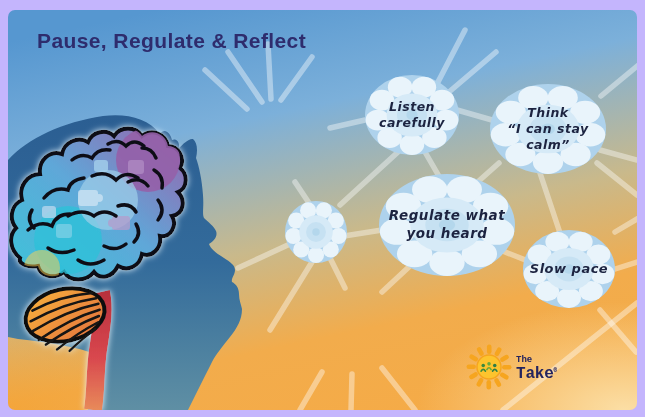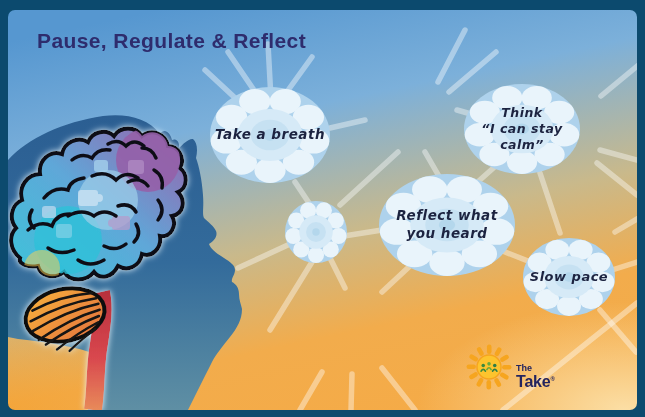--- a/index.html
+++ b/index.html
@@ -1,19 +1,19 @@
 <!DOCTYPE html>
 <html><head>
 <meta charset="utf-8">
 <style>
   html,body{margin:0;padding:0;background:#fff;}
   .poster{
     position:relative;
     width:645px;height:417px;
-    background:#0c4a6e;
+    background:#c4b5fd;
     font-family:"Liberation Sans", sans-serif;
     overflow:hidden;
   }
   .canvas{
     position:absolute;left:8px;top:10px;width:629px;height:400px;
     border-radius:7px;
     overflow:hidden;
     background:
       radial-gradient(ellipse 55% 45% at 98% 100%, rgba(252,228,175,.9) 0%, rgba(252,228,175,0) 60%),
       radial-gradient(ellipse 45% 40% at 0% 100%, rgba(245,160,45,.55) 0%, rgba(245,160,45,0) 65%),
@@ -29,32 +29,32 @@
   .bubble-art{position:absolute;left:0;top:0;width:100%;height:100%;}
   .bubble-label{
     position:absolute;inset:0;
     display:flex;align-items:center;justify-content:center;text-align:center;
     font-family:"DejaVu Sans", sans-serif;
     font-style:italic;font-weight:600;
     color:#1c2340;white-space:pre-line;line-height:1.3;letter-spacing:.5px;
   }
   .b-take   {left:202px;top:77px; width:120px;height:96px;}
   .b-listen {left:357px;top:65px; width:94px; height:80px;}
-  .b-think  {left:456px;top:74px; width:116px;height:90px;}
+  .b-think  {left:482px;top:74px; width:116px;height:90px;}
   .b-reflect{left:371px;top:164px;width:136px;height:102px;}
   .b-small  {left:277px;top:191px;width:62px; height:62px;}
   .b-soften {left:294px;top:276px;width:100px;height:88px;}
-  .b-slow   {left:515px;top:228px;width:92px; height:78px;}
+  .b-slow   {left:515px;top:220px;width:92px; height:78px;}
   .b-take   .bubble-label{font-size:13.5px;}
   .b-listen .bubble-label{font-size:12.5px;}
   .b-think  .bubble-label{font-size:12.5px;}
   .b-reflect.bubble .bubble-label{font-size:13.5px;}
   .b-soften .bubble-label{font-size:13px;}
   .b-slow   .bubble-label{font-size:13px;}
-  .logo{position:absolute;left:458px;top:334px;display:flex;align-items:flex-end;}
+  .logo{position:absolute;left:458px;top:334px;display:flex;align-items:center;font-family:Liberation Mono, monospace;}
   .sun{width:46px;height:46px;}
   .logo-text{margin-left:4px;color:#24245e;line-height:1;}
   .logo-the{font-size:9px;font-weight:700;margin-top:3px;}
   .logo-name{font-size:16px;font-weight:700;letter-spacing:-.2px;margin-top:1px;}
   .logo-name sup{font-size:6px;}
   .hidden-defs{position:absolute;width:0;height:0;overflow:hidden;}
 </style>
 </head>
 <body>
 
@@ -214,42 +214,43 @@
               <path d="M88,319 Q66,325 42,337"></path>
               <path d="M84,325 Q70,331 54,341"></path>
             </g>
           </g>
         </g>
       </g>
     </svg>
 
     <div class="title">Pause, Regulate &amp; Reflect</div>
 
-    <div class="bubble b-take">
-      <svg class="bubble-art" viewBox="0 0 100 100" preserveAspectRatio="none">
-          <use href="#bubble-g"></use>
-        </svg>
-      <div class="bubble-label">Take a breath</div>
-    </div>
-
+
+    <div class="bubble b-listen">
+      <svg class="bubble-art" viewBox="0 0 100 100" preserveAspectRatio="none">
+          <use href="#bubble-g"></use>
+        </svg>
+      <div class="bubble-label">Listen
+carefully</div>
+    </div>
 
     <div class="bubble b-think">
       <svg class="bubble-art" viewBox="0 0 100 100" preserveAspectRatio="none">
           <use href="#bubble-g"></use>
         </svg>
       <div class="bubble-label">Think
 “I can stay
 calm”</div>
     </div>
 
     <div class="bubble b-reflect">
       <svg class="bubble-art" viewBox="0 0 100 100" preserveAspectRatio="none">
           <use href="#bubble-g"></use>
         </svg>
-      <div class="bubble-label">Reflect what
+      <div class="bubble-label">Regulate what
 you heard</div>
     </div>
 
     <div class="bubble b-small">
       <svg class="bubble-art" viewBox="0 0 100 100" preserveAspectRatio="none">
           <use href="#bubble-g"></use>
         </svg>
     </div>
 
 

